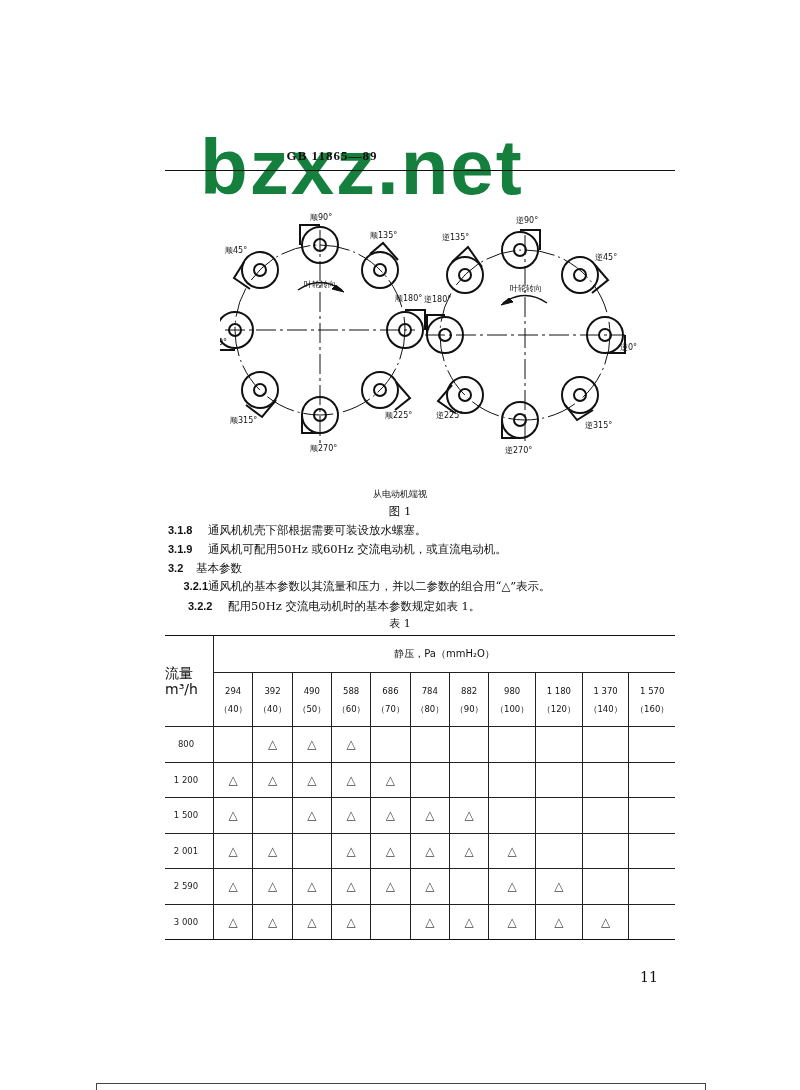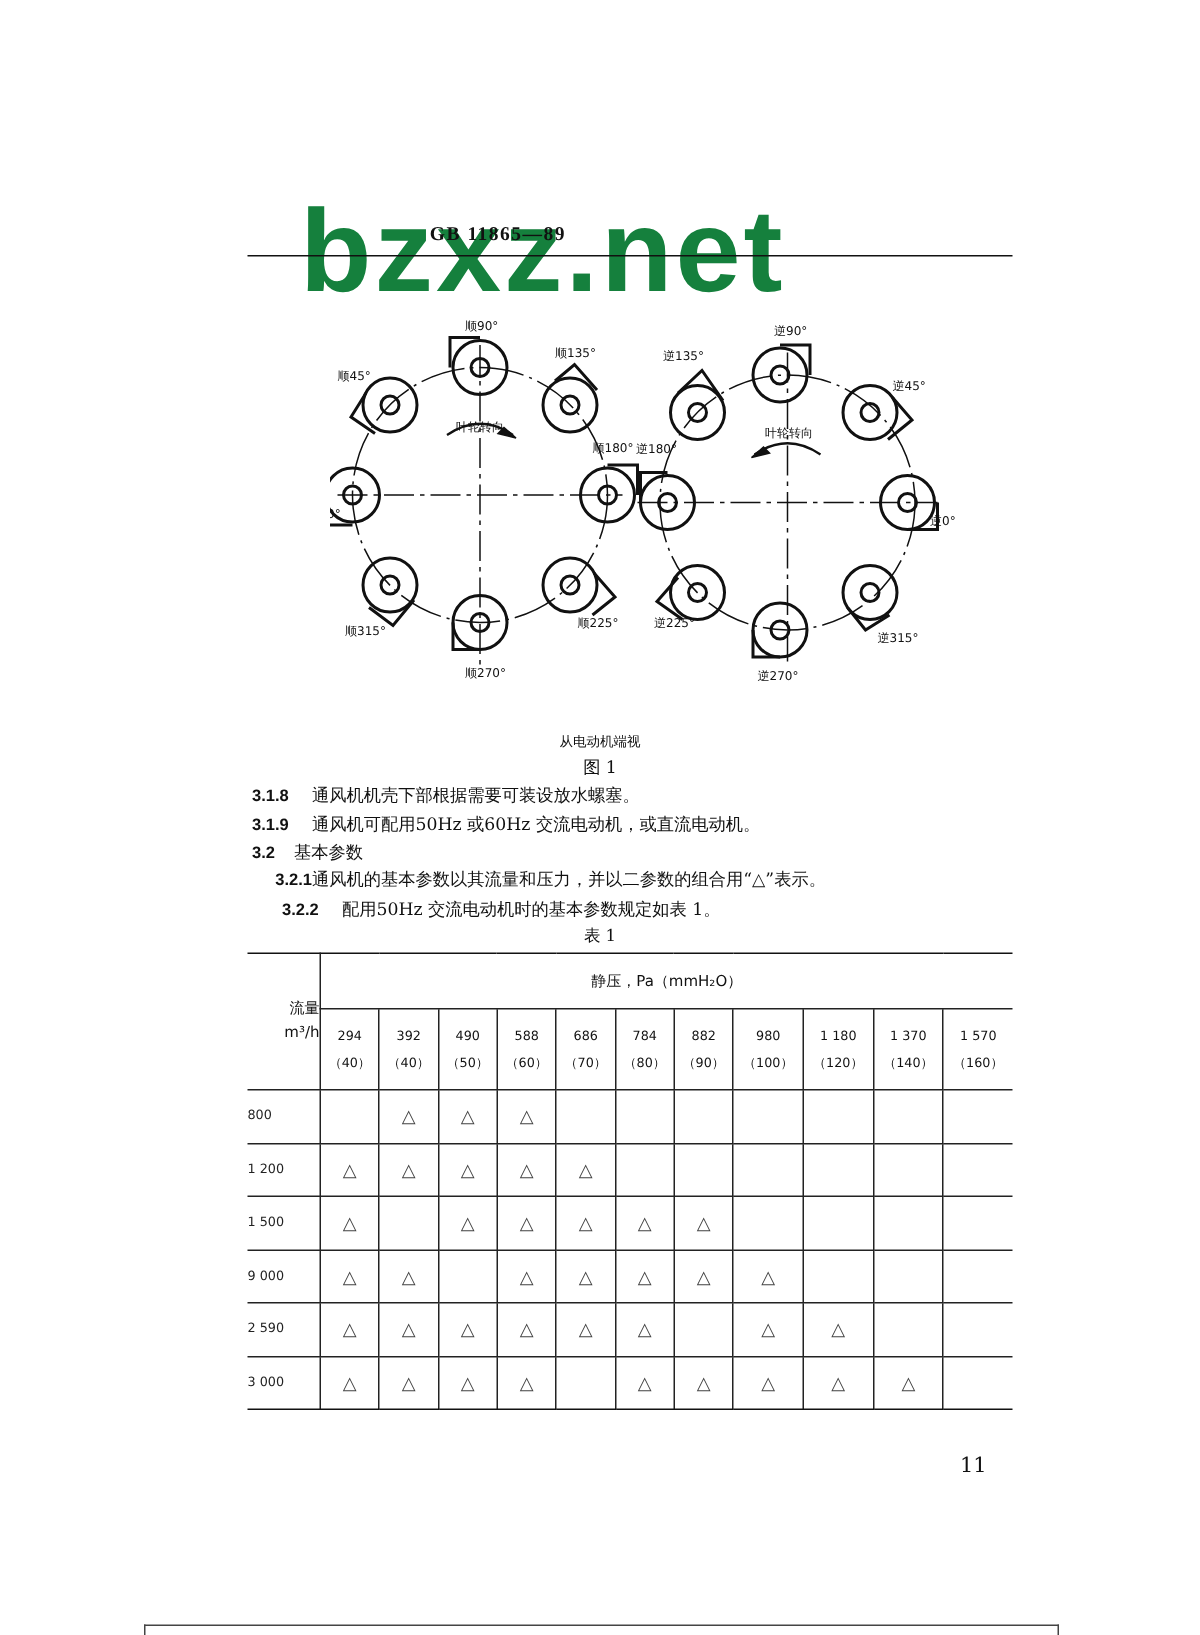--- a/index.html
+++ b/index.html
@@ -9,23 +9,23 @@
   .header-rule { position:absolute; left:165px; width:510px; top:170px; height:0; border-top:1.5px solid #111; z-index:2; }
   .figure { position:absolute; left:220px; top:205px; width:440px; height:260px; z-index:2; }
   .fig-label { font-size:8px; fill:#111; font-family:"DejaVu Sans", sans-serif; }
   .caption { position:absolute; left:0; width:800px; text-align:center; font-size:10px; z-index:2; }
   .para { position:absolute; left:168px; font-size:11.5px; z-index:2; white-space:nowrap; }
   .para .num { font-family:"Liberation Sans", sans-serif; font-weight:bold; display:inline-block; width:40px; font-size:11px; }
   table.t1 { position:absolute; left:165px; top:635px; width:510px; border-collapse:collapse; z-index:2; font-size:9px; font-family:"DejaVu Sans", sans-serif; }
   table.t1 td, table.t1 th { border:1px solid #222; text-align:center; font-weight:normal; padding:0; }
   table.t1 tr:first-child th { border-top:1.5px solid #111; }
   table.t1 tr:last-child td { border-bottom:1.5px solid #111; }
-  table.t1 .lc { border-left:none; width:42px; text-align:left; padding-right:6px; }
+  table.t1 .lc { border-left:none; width:42px; text-align:center; padding-right:6px; }
   table.t1 .rc { border-right:none; }
-  table.t1 th.head-left { border-left:none; text-align:right; font-size:10px; line-height:16px; }
+  table.t1 th.head-left { border-left:none; text-align:left; font-size:14px; line-height:16px; }
   table.t1 th.group { height:36px; font-size:10px; }
   table.t1 th.col { height:53px; line-height:18px; font-size:8.5px; }
   table.t1 td { height:34.5px; font-size:12px; color:#444; }
   table.t1 td.lc { font-size:8.5px; color:#222; }
   .page-num { position:absolute; left:640px; top:969px; font-size:14px; z-index:2; }
   .bottom-box { position:absolute; left:96px; top:1083px; width:608px; height:20px; border:1.5px solid #444; border-bottom:none; z-index:2; }
 </style>
 </head>
 <body>
 
@@ -191,21 +191,21 @@
     <td>△</td>
     <td>△</td>
     <td>△</td>
     <td>△</td>
     <td></td>
     <td></td>
     <td></td>
     <td class="rc"></td>
   </tr>
   <tr>
-    <td class="lc">9 000</td>
+    <td class="lc">2 001</td>
     <td>△</td>
     <td>△</td>
     <td></td>
     <td>△</td>
     <td>△</td>
     <td>△</td>
     <td>△</td>
     <td>△</td>
     <td></td>
     <td></td>

